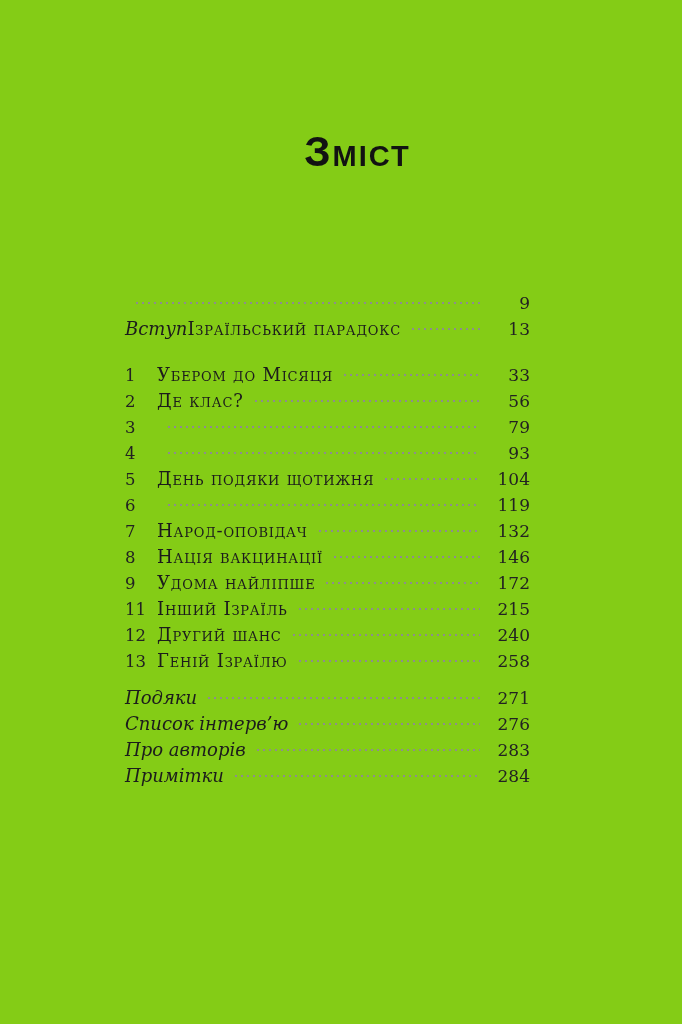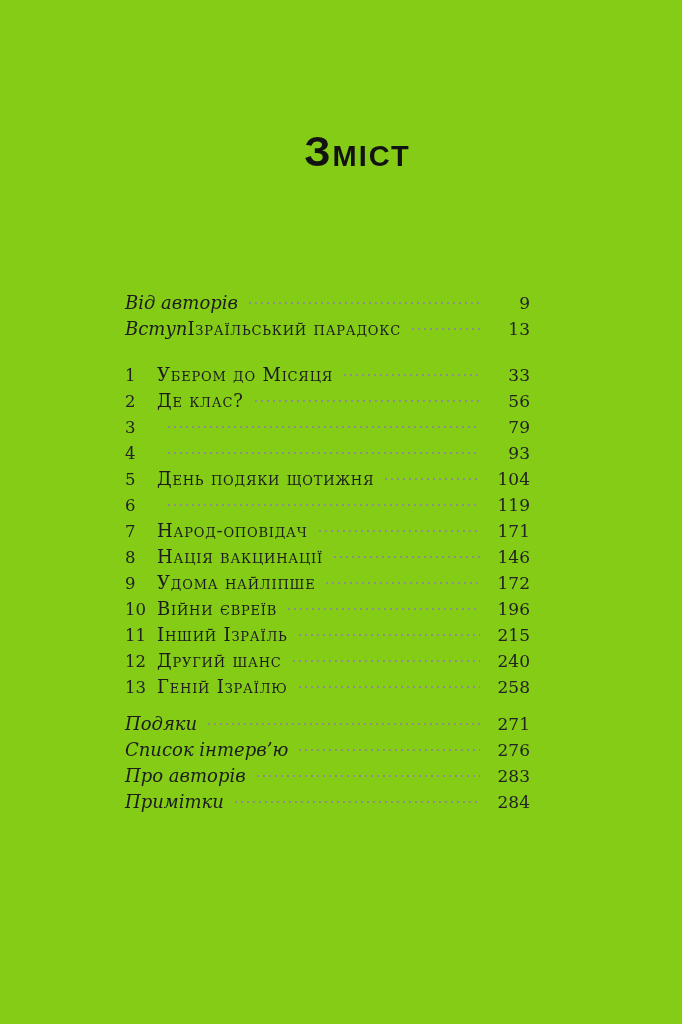--- a/index.html
+++ b/index.html
@@ -97,21 +97,20 @@
 </head>
 <body>
 
 <div class="page">
   <h1 class="title">Зміст</h1>
 
   <div class="content">
     <div class="toc">
 
       <div class="row">
-        <span class="label italic">Від авторів</span>
         <span class="leader"></span>
         <span class="pagenum">9</span>
       </div>
       <div class="row">
         <span class="label italic">Вступ</span>
         <span class="subtitle sc">Ізраїльський парадокс</span>
         <span class="leader"></span>
         <span class="pagenum">13</span>
       </div>
 
@@ -147,39 +146,33 @@
       </div>
       <div class="row">
         <span class="num">6</span>
         <span class="leader"></span>
         <span class="pagenum">119</span>
       </div>
       <div class="row">
         <span class="num">7</span>
         <span class="label sc">Народ-оповідач</span>
         <span class="leader"></span>
-        <span class="pagenum">171</span>
+        <span class="pagenum">132</span>
       </div>
       <div class="row">
         <span class="num">8</span>
         <span class="label sc">Нація вакцинації</span>
         <span class="leader"></span>
         <span class="pagenum">146</span>
       </div>
       <div class="row">
         <span class="num">9</span>
         <span class="label sc">Удома найліпше</span>
         <span class="leader"></span>
         <span class="pagenum">172</span>
-      </div>
-      <div class="row">
-        <span class="num">10</span>
-        <span class="label sc">Війни євреїв</span>
-        <span class="leader"></span>
-        <span class="pagenum">196</span>
       </div>
       <div class="row">
         <span class="num">11</span>
         <span class="label sc">Інший Ізраїль</span>
         <span class="leader"></span>
         <span class="pagenum">215</span>
       </div>
       <div class="row">
         <span class="num">12</span>
         <span class="label sc">Другий шанс</span>

